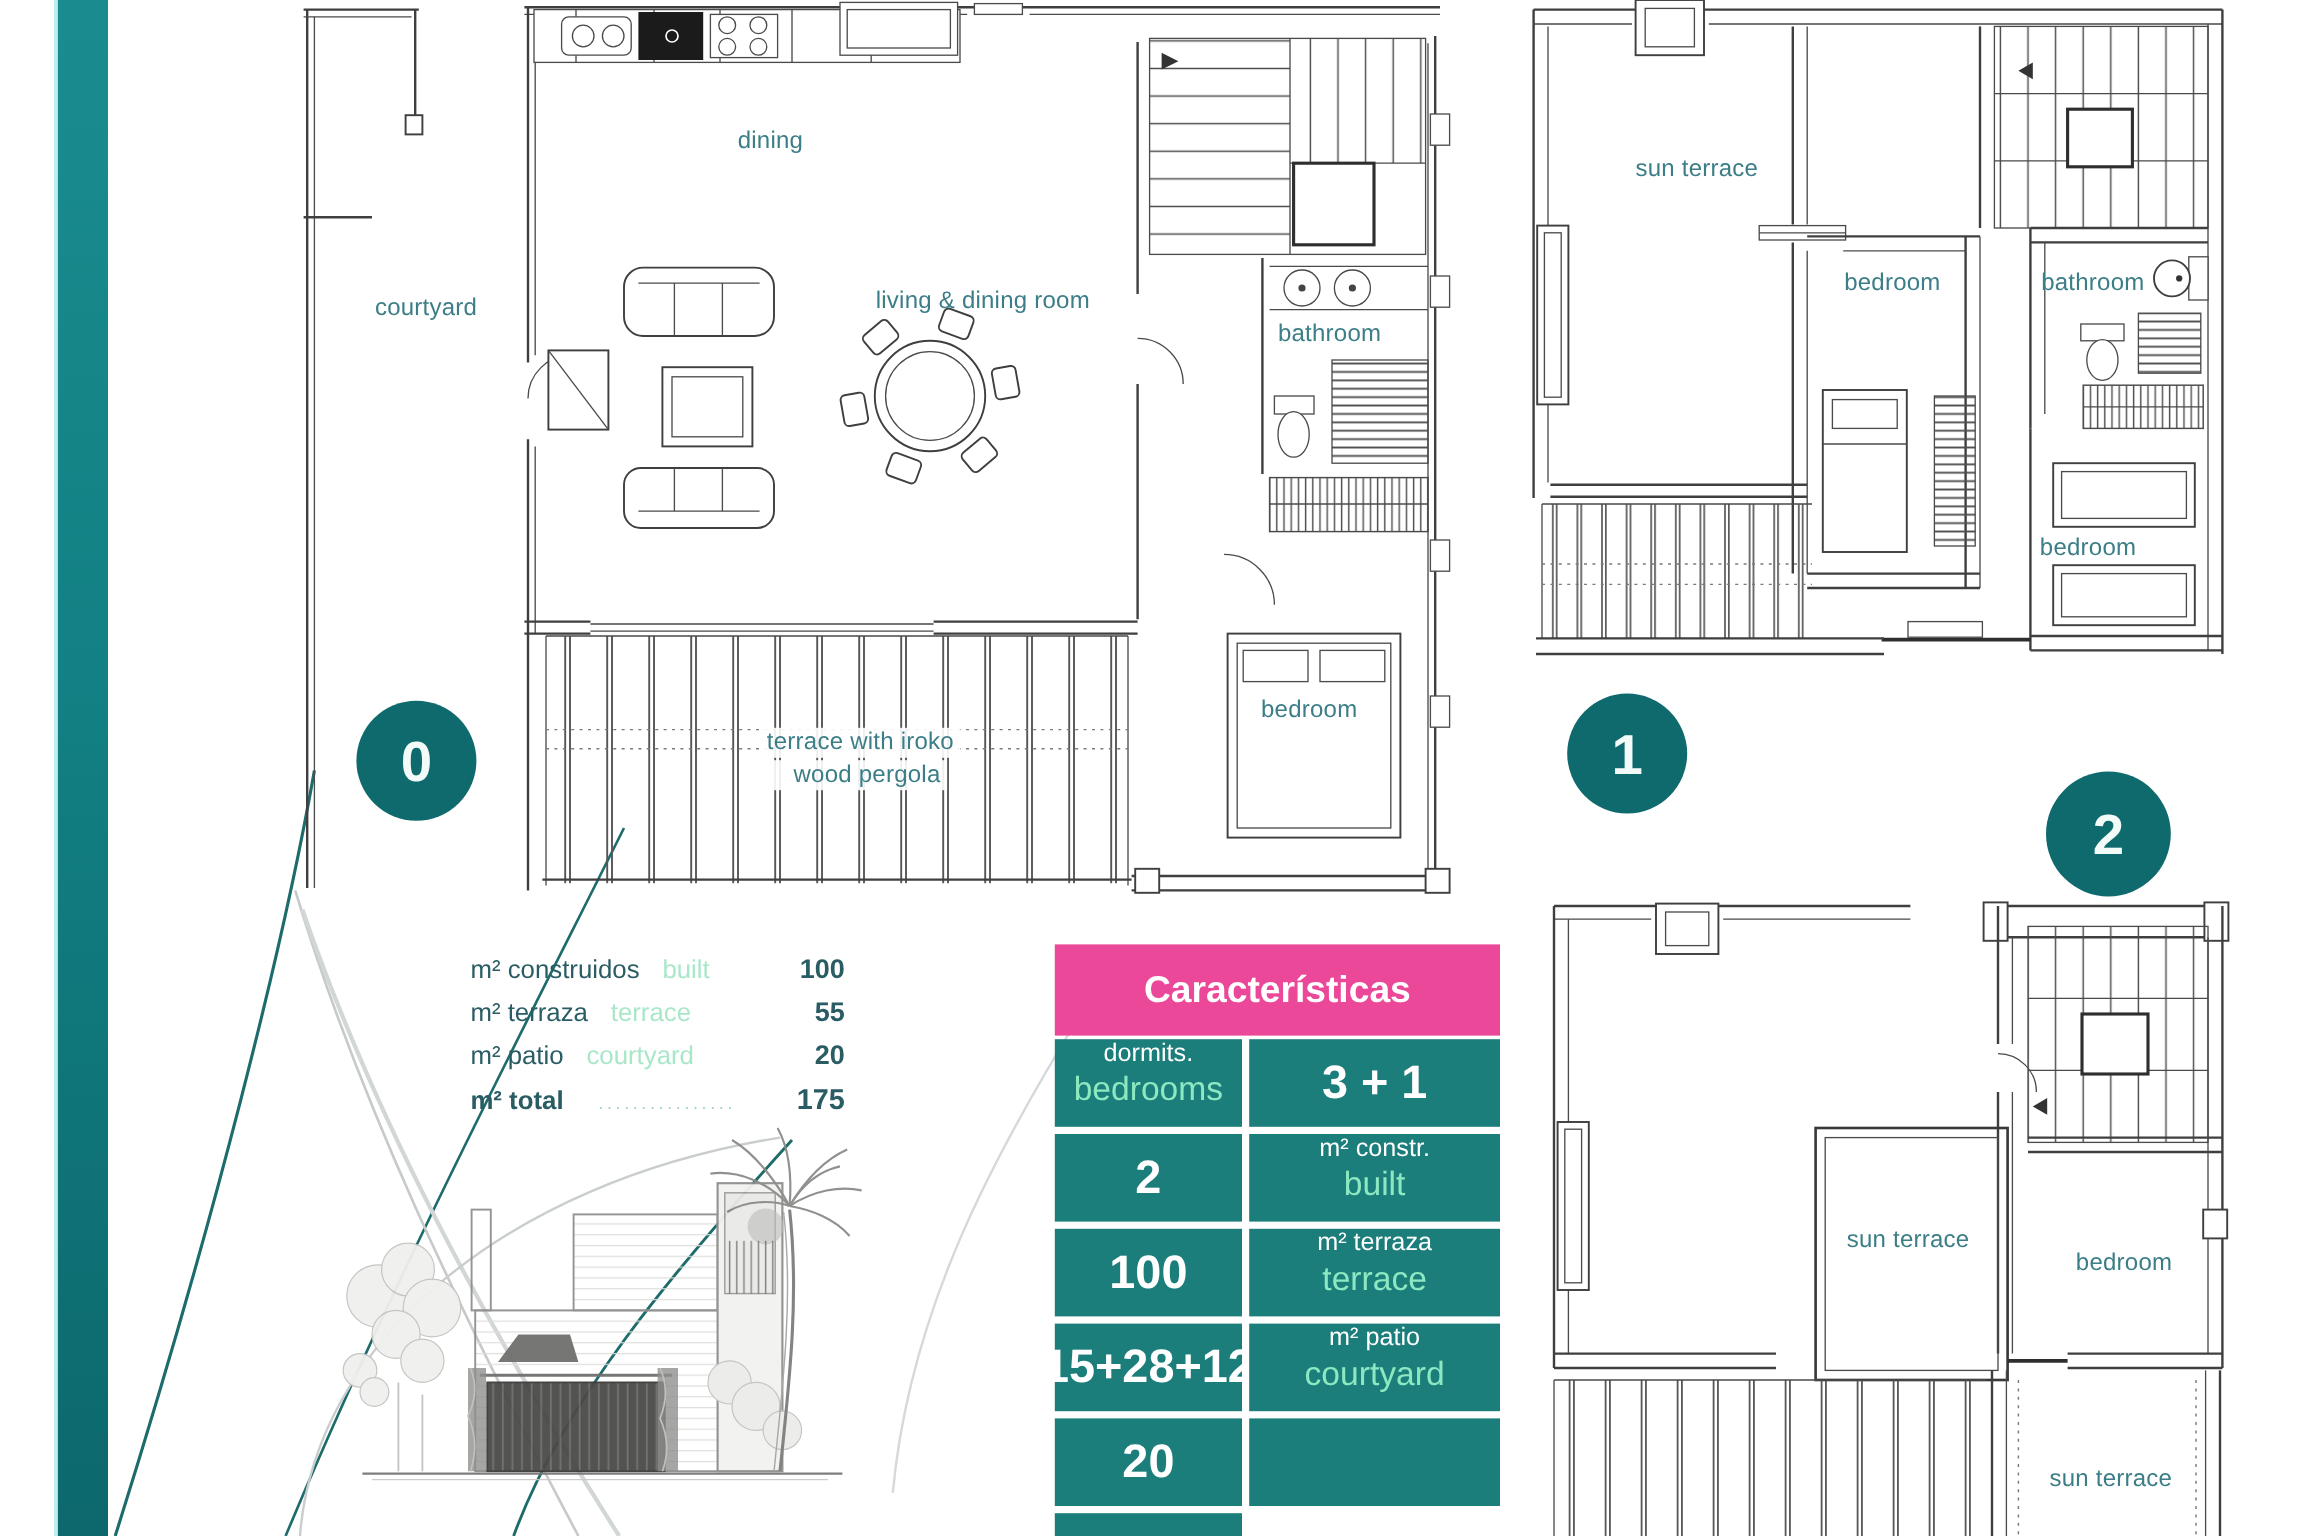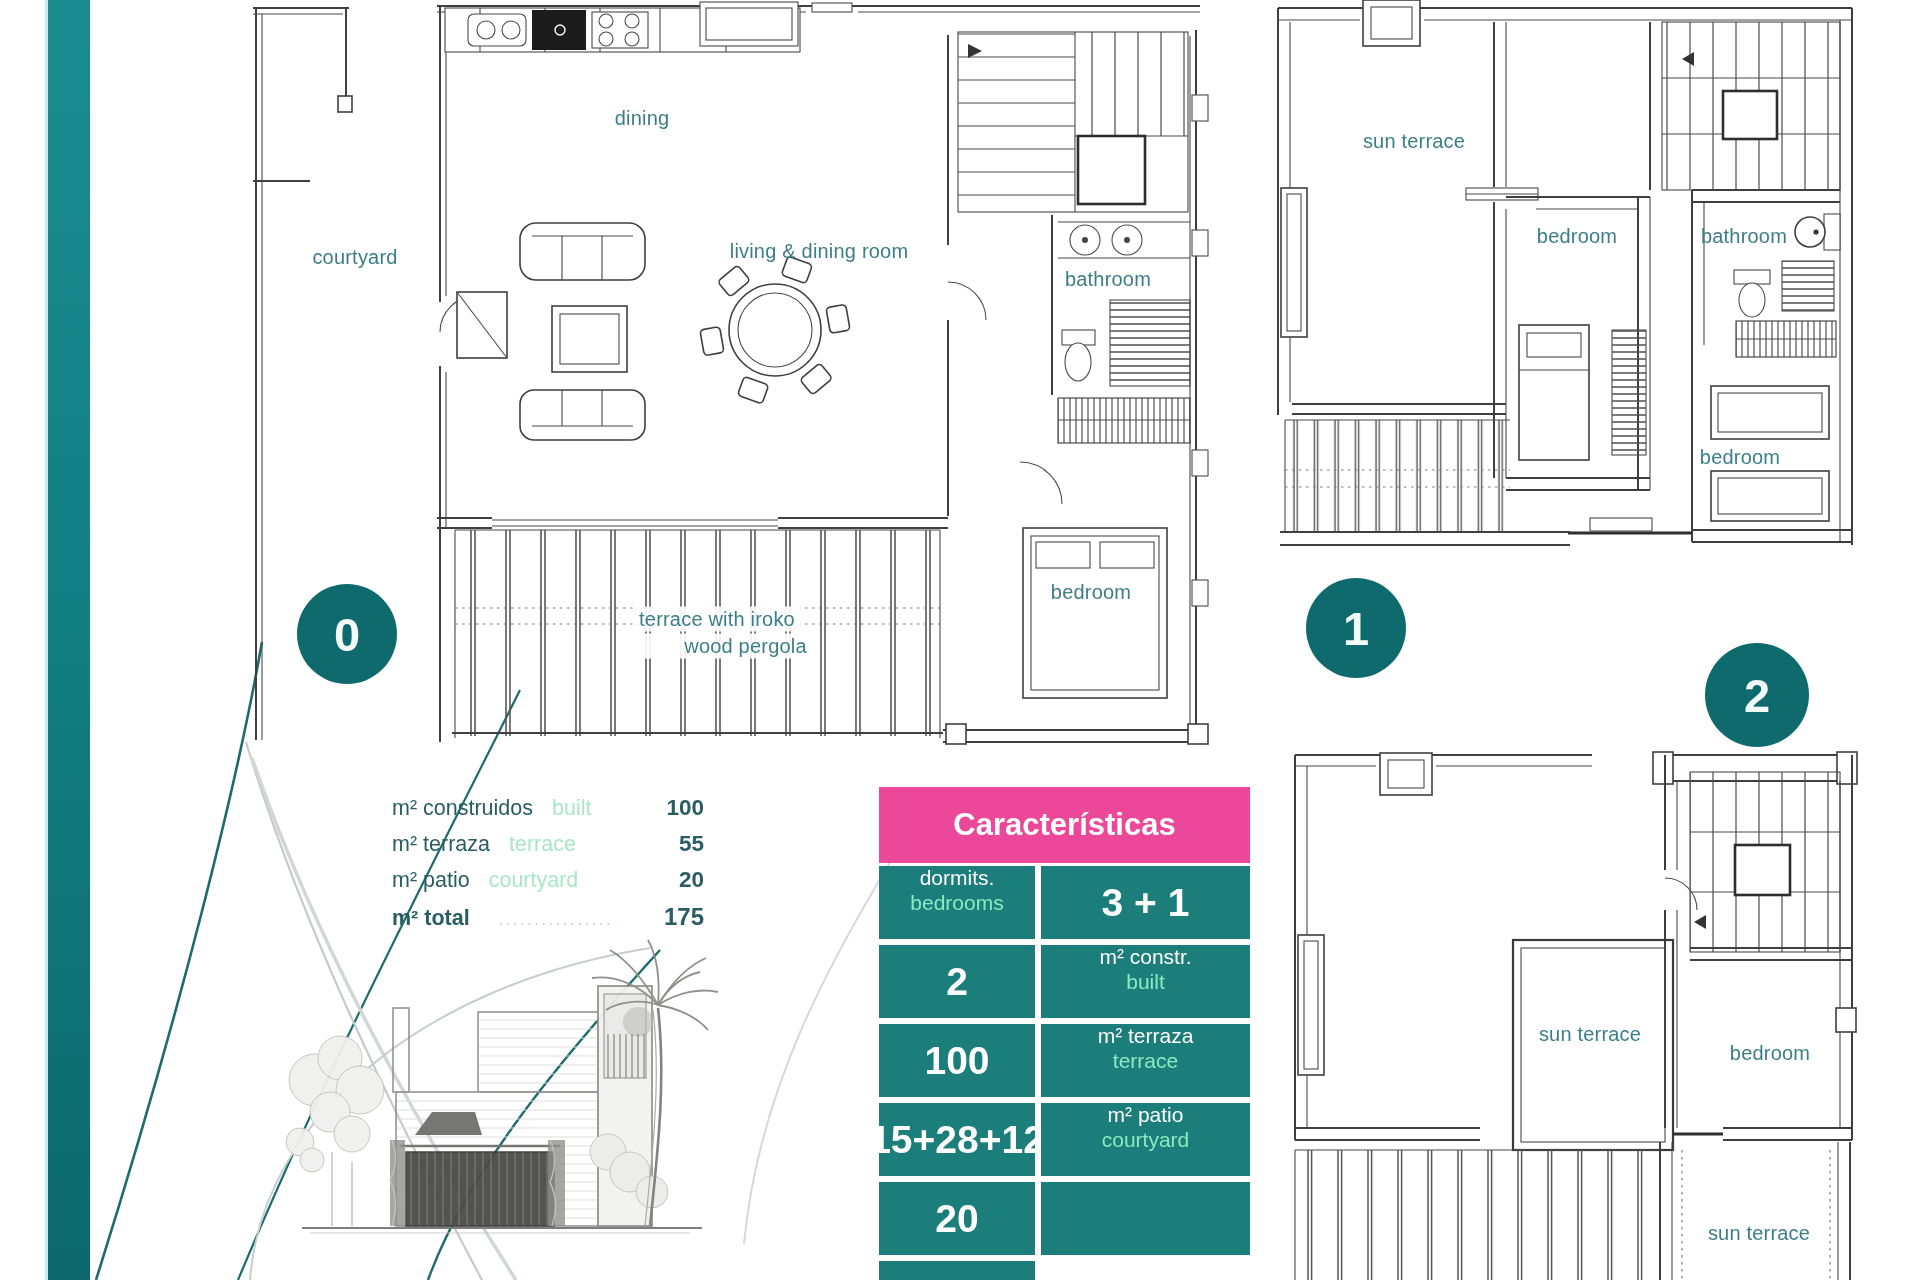--- a/index.html
+++ b/index.html
@@ -25,21 +25,21 @@
   .meas .total .val{font-size:24px;}
   
   .ctable{position:absolute;left:879px;top:787px;width:371px;display:grid;
           grid-template-columns:156px 209px;grid-auto-rows:73px;gap:6px;}
   .ctable .hd{grid-column:1/3;height:76px;background:#ec4899;color:#fff;
               display:flex;align-items:center;justify-content:center;
               font-weight:bold;font-size:31px;}
   .ctable .cell{background:#1b7e7b;display:flex;flex-direction:column;
                 align-items:center;justify-content:flex-start;line-height:1.18;}
   .ctable .tl1{color:#fff;font-size:21px;}
-  .ctable .tl2{color:#8ce8c0;font-size:21px;}
+  .ctable .tl2{color:#8ce8c0;font-size:28px;}
   .ctable .cv{background:#1b7e7b;display:flex;align-items:center;justify-content:center;
               color:#fff;font-weight:bold;font-size:39px;}
 </style>
 </head>
 <body>
 
 <div class="stage">
 
   <svg class="art" viewBox="0 0 1920 1280">
     <defs>
@@ -375,21 +375,21 @@
   </svg>
 
   <div class="bar"></div>
 
   <div class="rlabel" style="left:642px;top:118px;">dining</div>
   <div class="rlabel" style="left:355px;top:257px;">courtyard</div>
   <div class="rlabel" style="left:783px;top:251px;margin-left:36px;">living &amp; dining room</div>
   <div class="rlabel" style="left:1108px;top:279px;">bathroom</div>
   <div class="rlabel bg" style="left:1091px;top:592px;">bedroom</div>
   <div class="rlabel bg" style="left:717px;top:619px;">terrace with iroko</div>
-  <div class="rlabel bg" style="left:727px;top:646px;padding-left:42px;">wood pergola</div>
+  <div class="rlabel bg" style="left:704px;top:646px;padding-left:42px;">wood pergola</div>
 
   <div class="rlabel" style="left:1414px;top:141px;">sun terrace</div>
   <div class="rlabel" style="left:1577px;top:236px;">bedroom</div>
   <div class="rlabel" style="left:1744px;top:236px;">bathroom</div>
   <div class="rlabel bg" style="left:1740px;top:457px;">bedroom</div>
 
   <div class="rlabel bg" style="left:1590px;top:1034px;">sun terrace</div>
   <div class="rlabel" style="left:1770px;top:1053px;">bedroom</div>
   <div class="rlabel" style="left:1759px;top:1233px;">sun terrace</div>
 

